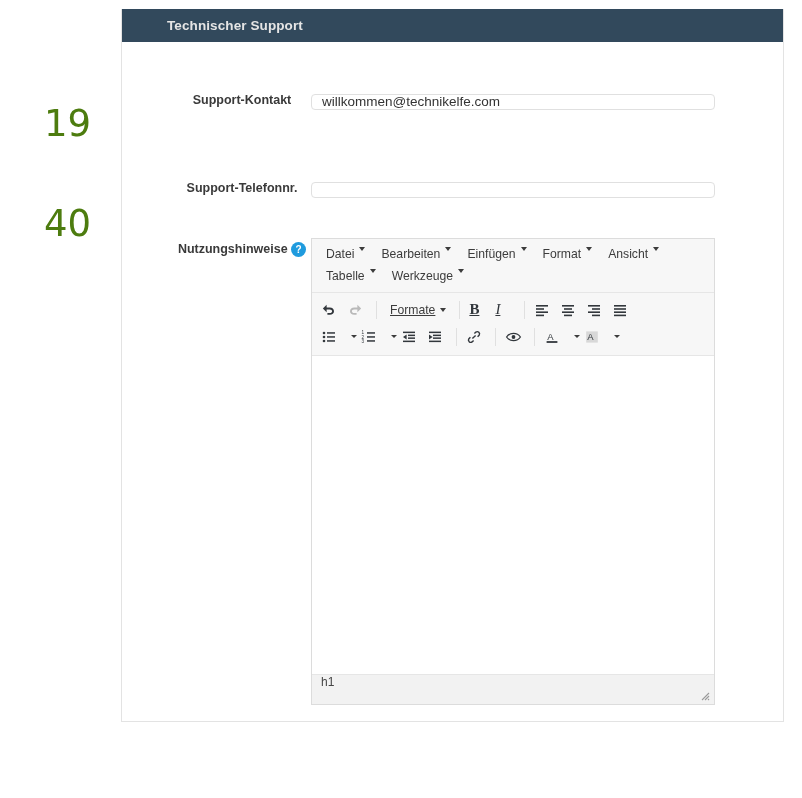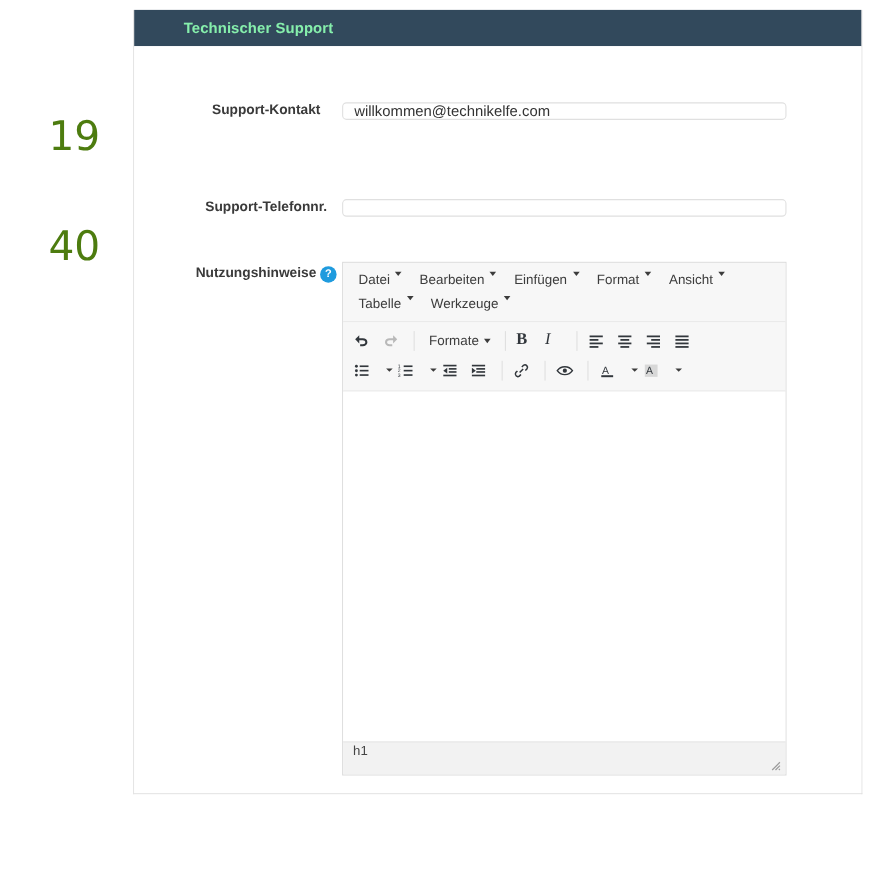--- a/index.html
+++ b/index.html
@@ -30,21 +30,21 @@
     position: absolute;
     left: 121px; top: 9px;
     width: 663px; height: 713px;
     background: #ffffff;
     border: 1px solid #e3e3e3;
     border-top: none;
   }
   .panel-header {
     height: 33px;
     background: #32495c;
-    color: #86efac;
+    color: #e5e5e5;
     font-size: 13.5px;
     font-weight: bold;
     display: flex;
     align-items: center;
     padding-left: 45px;
     letter-spacing: .1px;
   }
   .panel-body {
     position: relative;
     height: 679px;
@@ -151,20 +151,21 @@
   .tb-btn {
     display: inline-flex;
     align-items: center;
     justify-content: flex-start;
     min-width: 26px;
     height: 24px;
     padding: 0 3px;
     cursor: pointer;
     border-radius: 2px;
     color: #32373c;
+    text-decoration: underline;
   }
   .tb-btn.disabled { color: #b9b9b9; cursor: default; }
   .tb-btn.txt {
     padding: 0 7px;
     font-size: 12.2px;
     color: #3c3c3c;
   }
   .tb-sep {
     width: 1px;
     height: 18px;

